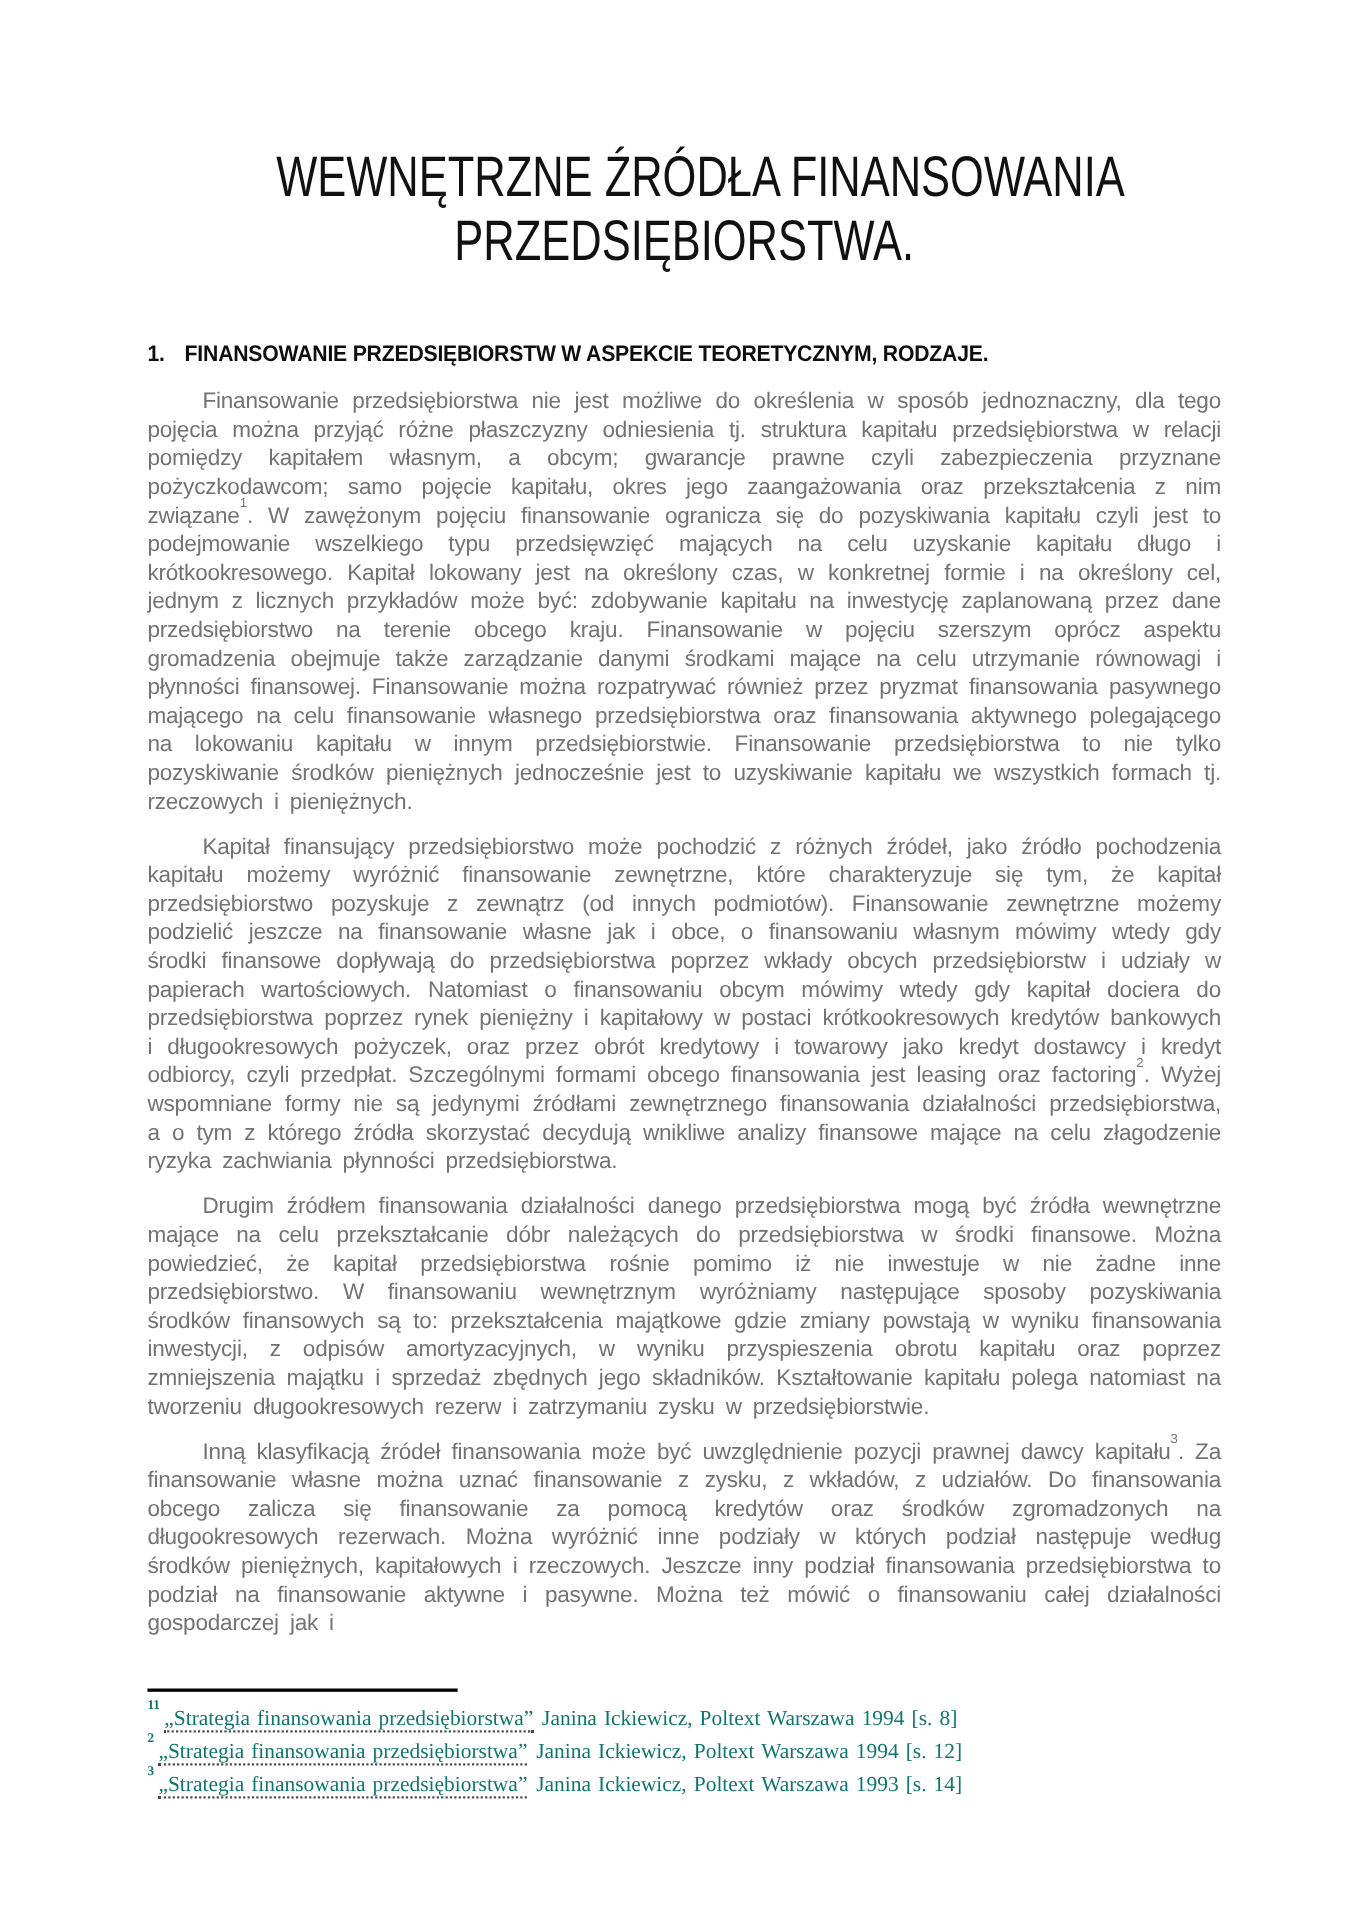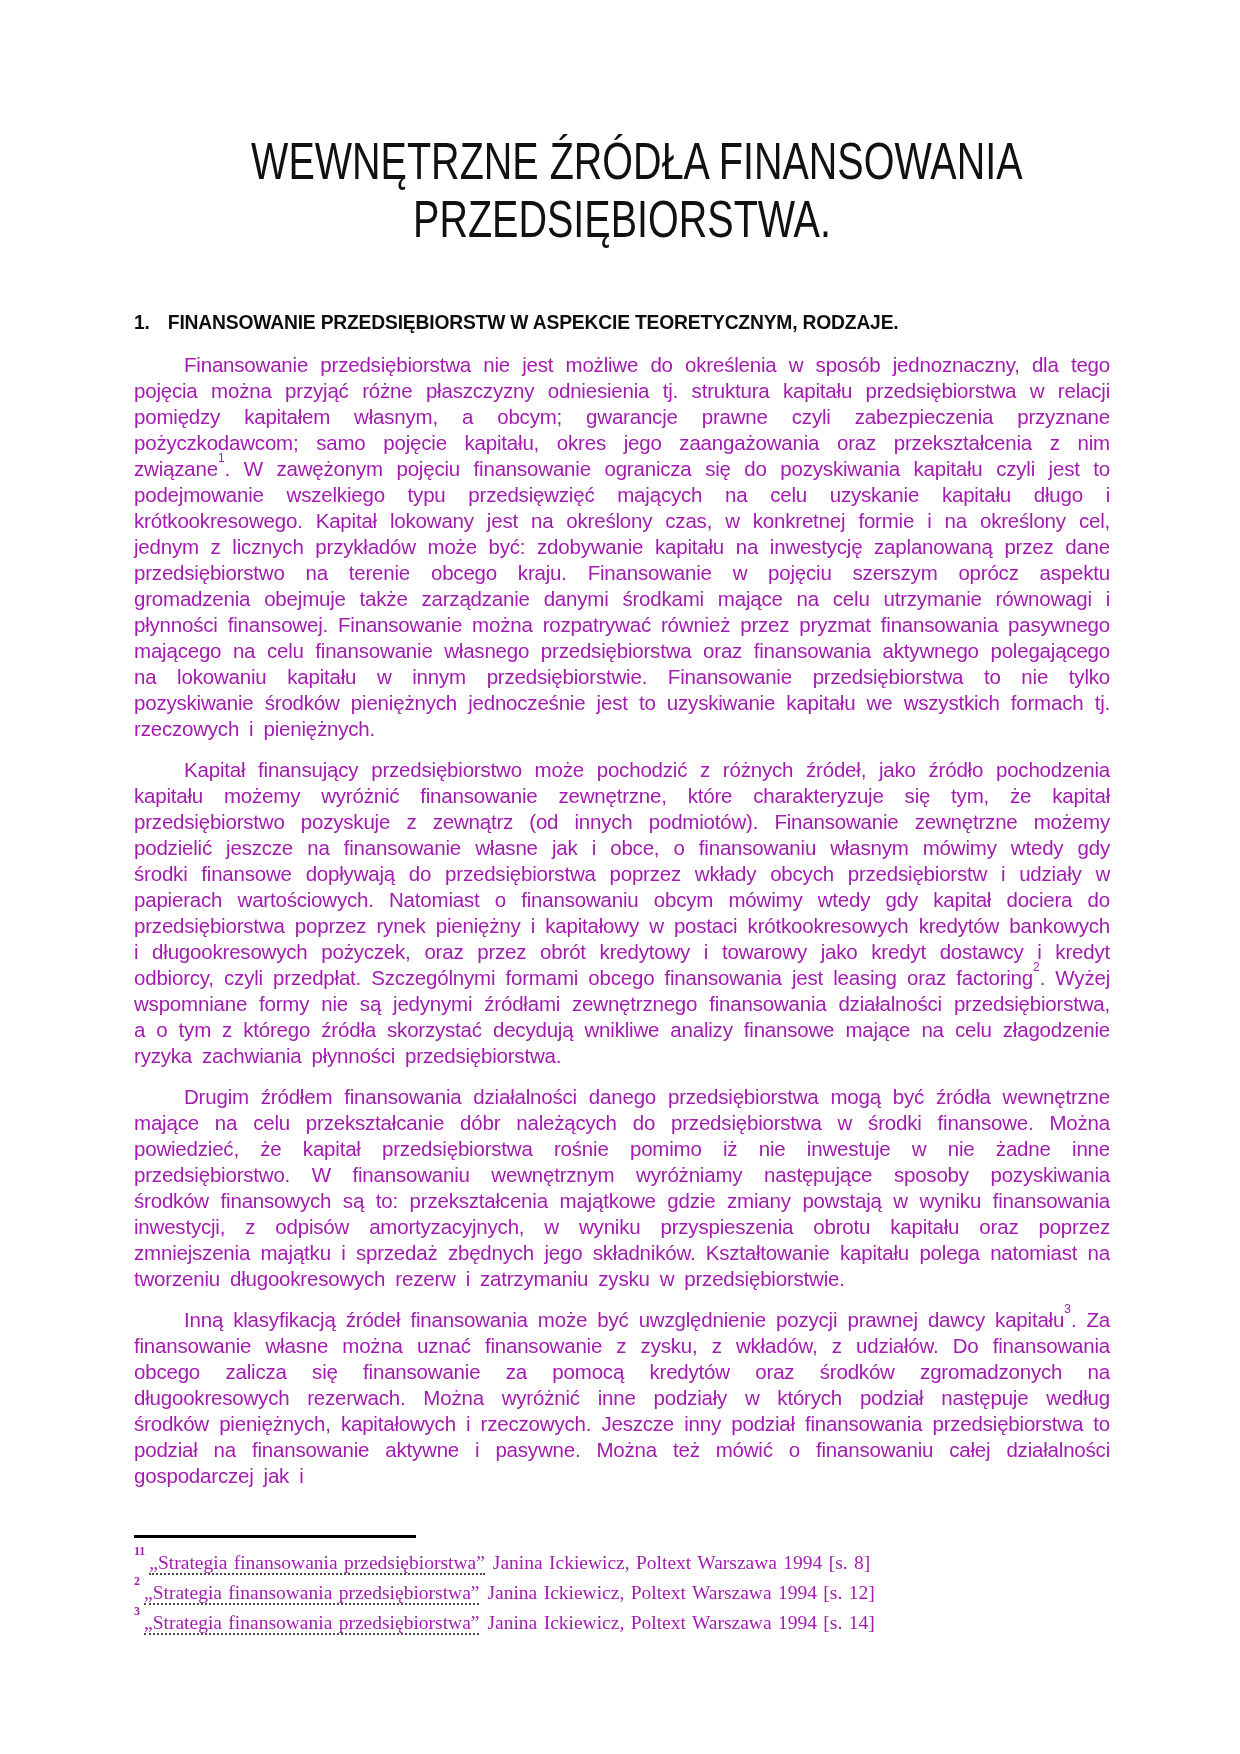--- a/index.html
+++ b/index.html
@@ -51,21 +51,21 @@
     flex: 0 0 36px;
   }
   .body-text p {
     margin: 0 0 15px 0;
     font-size: 20.5px;
     line-height: 26px;
     text-align: justify;
     text-indent: 50px;
     letter-spacing: -0.2px;
     word-spacing: 4.5px;
-    color: #a21caf;
+    color: #737373;
   }
   .body-text sup {
     font-size: 12px;
     line-height: 0;
     position: relative;
     top: -7px;
     letter-spacing: 0;
   }
   .footnote-area {
     position: absolute;
@@ -78,21 +78,21 @@
   .footnote-rule {
     width: 282px;
     height: 0;
     border-top: 3px solid #000000;
     margin: 0 0 10px 0;
   }
   .footnote {
     font-family: "Liberation Serif", serif;
     font-size: 19.5px;
     line-height: 30px;
-    color: #a21caf;
+    color: #0f766e;
     word-spacing: 1.5px;
   }
   .footnote sup {
     font-size: 12px;
     line-height: 0;
     position: relative;
     top: -7px;
     font-weight: 700;
     margin-right: 4px;
   }
@@ -122,16 +122,16 @@
         <p>Inną klasyfikacją źródeł finansowania może być uwzględnienie pozycji prawnej dawcy kapitału<sup>3</sup>. Za finansowanie własne można uznać finansowanie z zysku, z wkładów, z udziałów. Do finansowania obcego zalicza się finansowanie za pomocą kredytów oraz środków zgromadzonych na długookresowych rezerwach. Można wyróżnić inne podziały w których podział następuje według środków pieniężnych, kapitałowych i rzeczowych. Jeszcze inny podział finansowania przedsiębiorstwa to podział na finansowanie aktywne i pasywne. Można też mówić o finansowaniu całej działalności gospodarczej jak i</p>
       </div>
 
   </div>
 
   <div class="footnote-area">
     <div class="footnote-rule"></div>
     <div>
         <div class="footnote"><sup>11</sup><span class="fn-source">„Strategia finansowania przedsiębiorstwa”</span><span>Janina Ickiewicz, Poltext Warszawa 1994 [s. 8]</span></div>
         <div class="footnote"><sup>2</sup><span class="fn-source">„Strategia finansowania przedsiębiorstwa”</span><span>Janina Ickiewicz, Poltext Warszawa 1994 [s. 12]</span></div>
-        <div class="footnote"><sup>3</sup><span class="fn-source">„Strategia finansowania przedsiębiorstwa”</span><span>Janina Ickiewicz, Poltext Warszawa 1994 [s. 14]</span></div>
+        <div class="footnote"><sup>3</sup><span class="fn-source">„Strategia finansowania przedsiębiorstwa”</span><span>Janina Ickiewicz, Poltext Warszawa 1993 [s. 14]</span></div>
       </div>
   </div>
 </div>
 
 </body></html>

